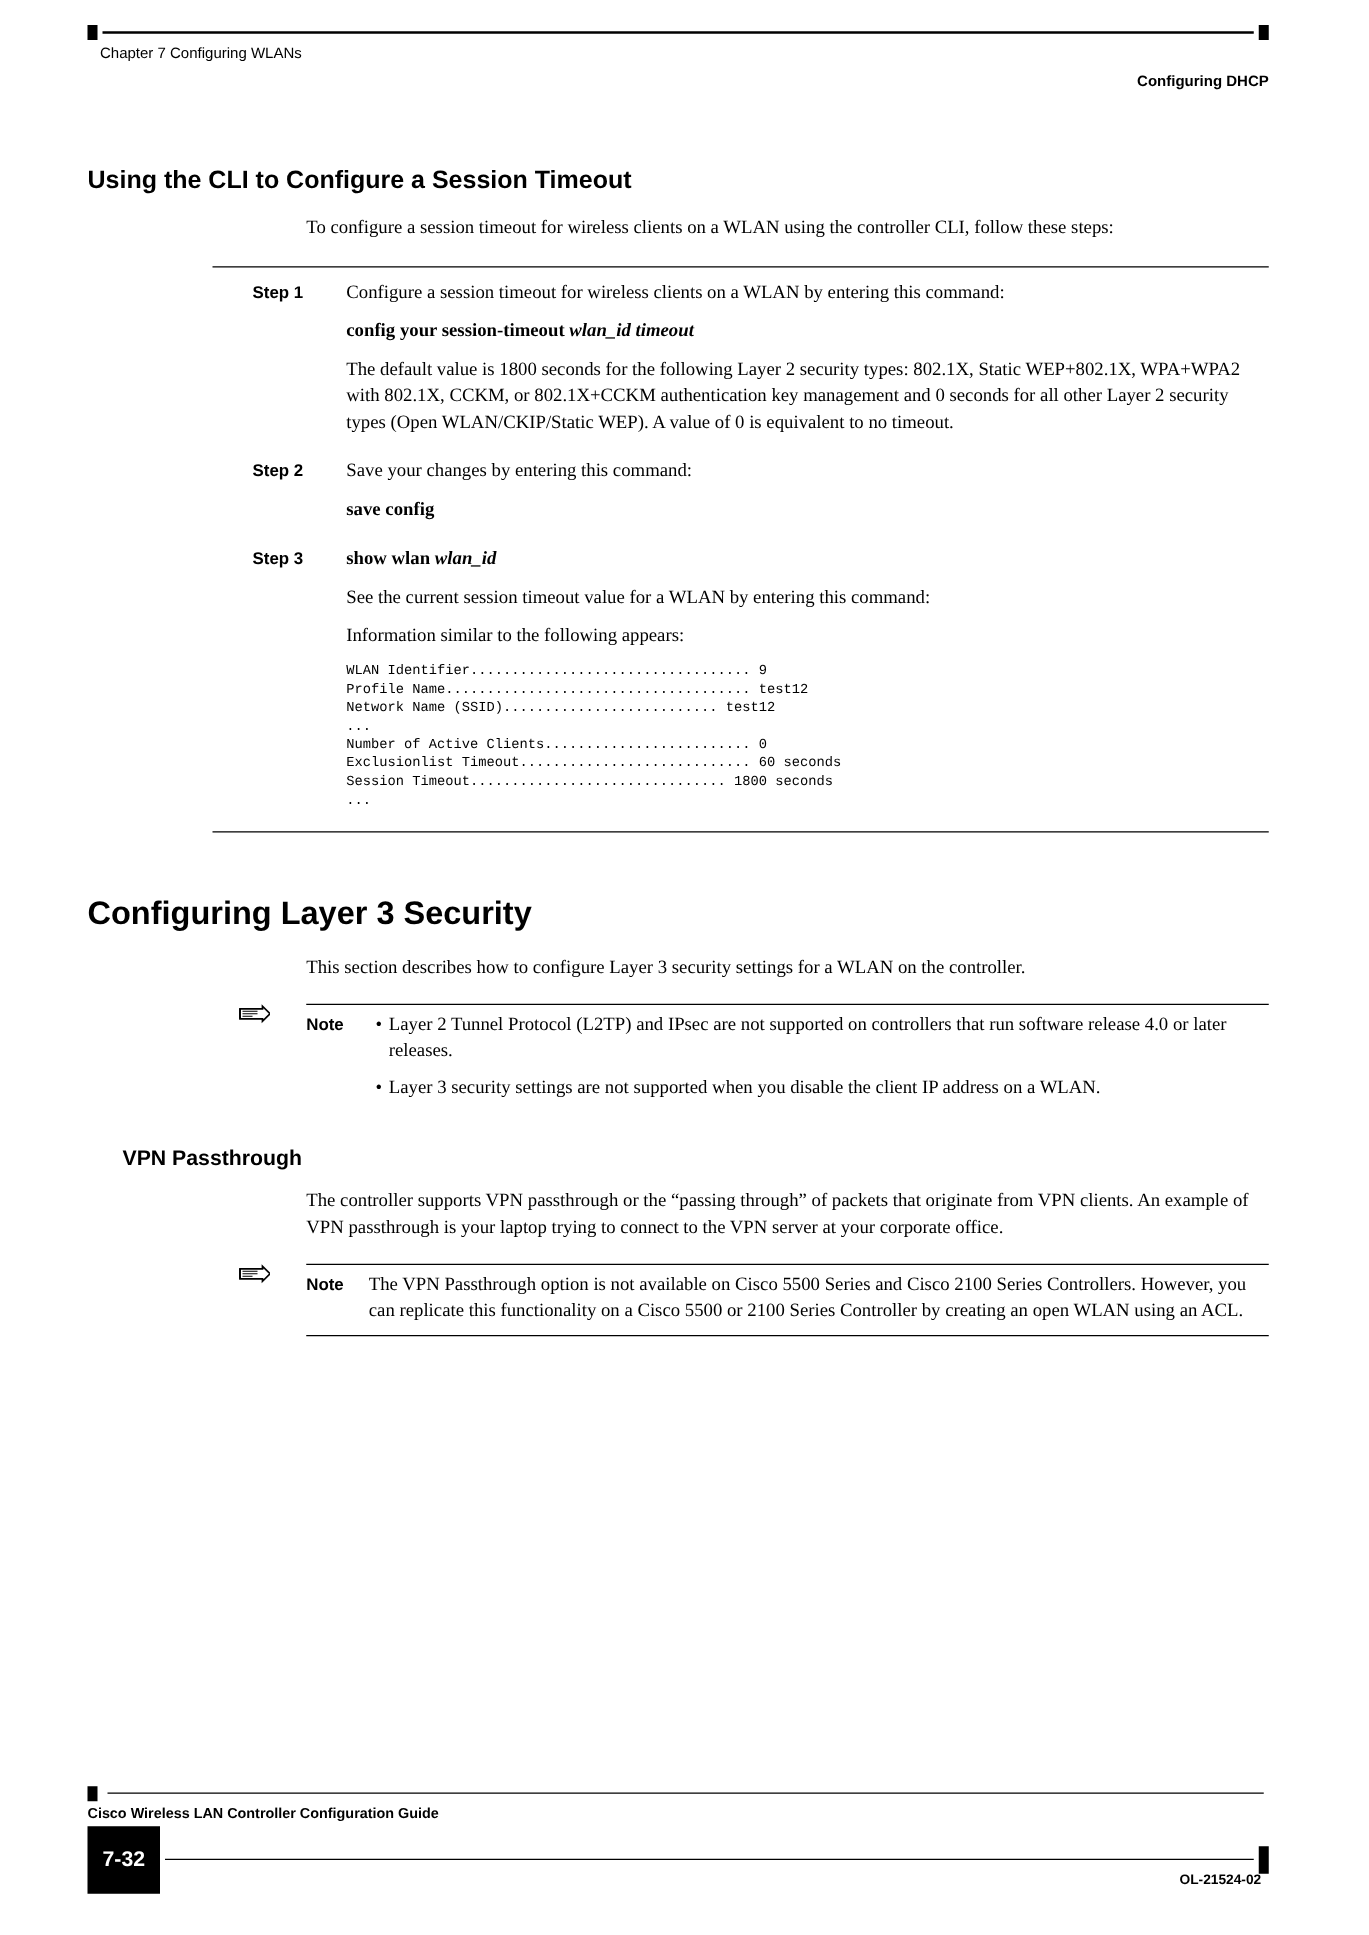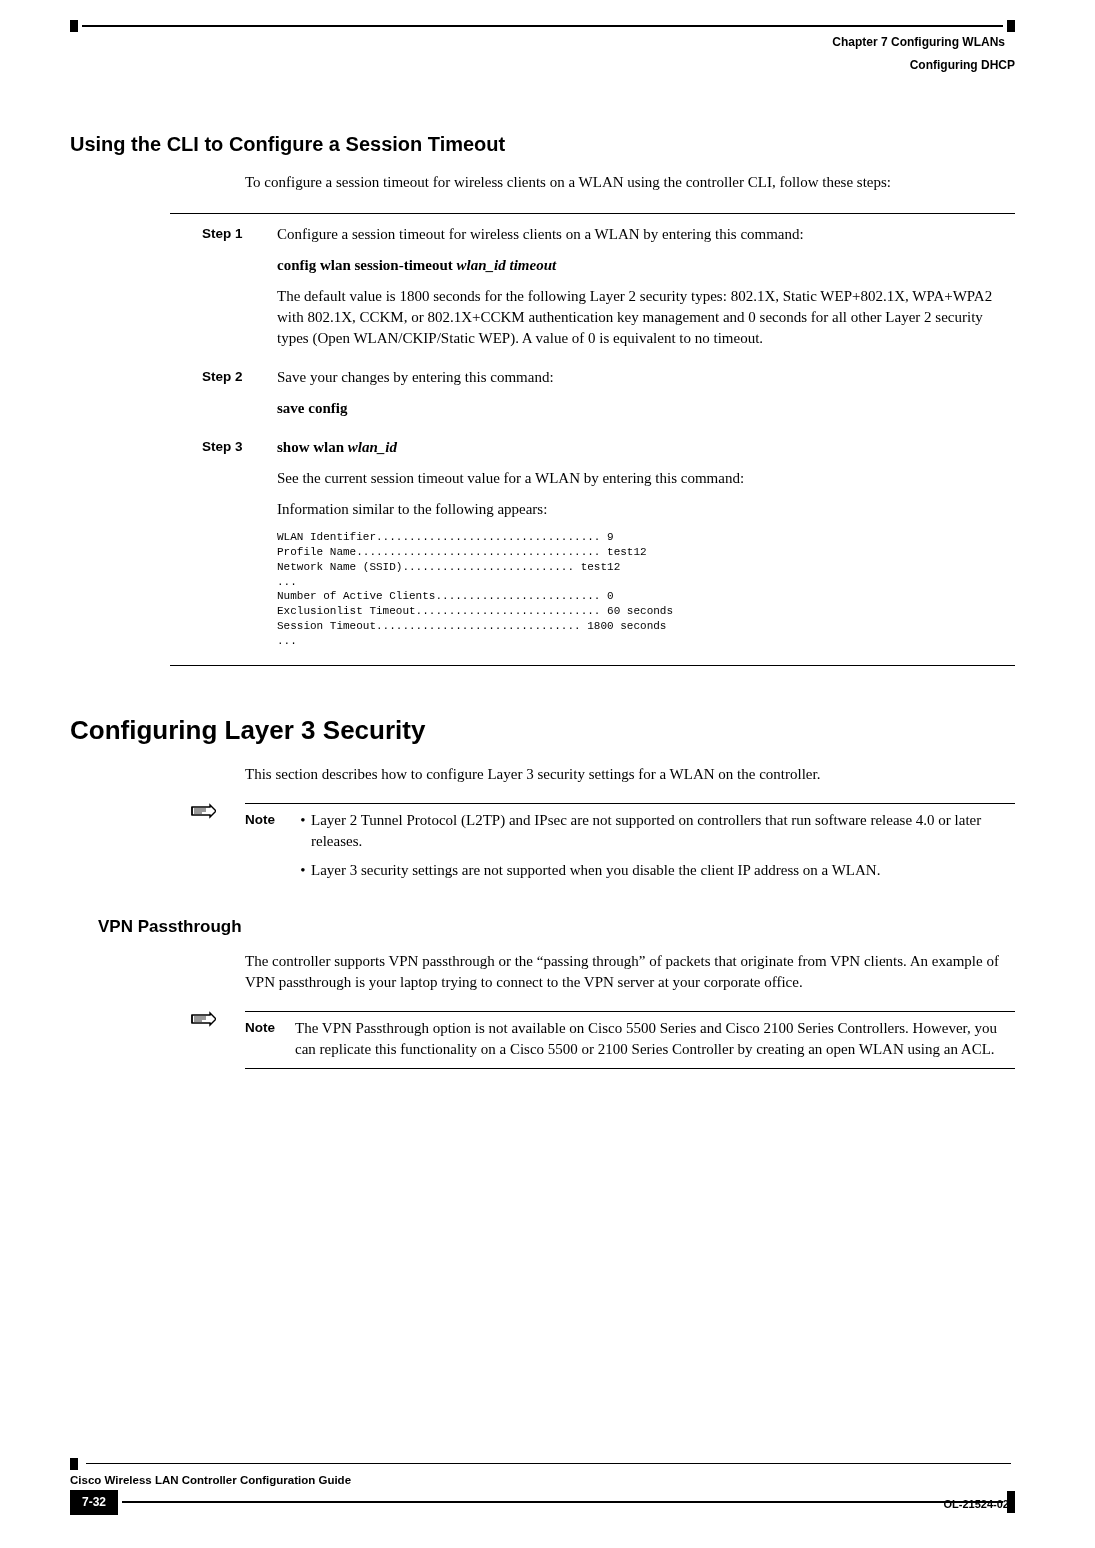--- a/index.html
+++ b/index.html
@@ -24,23 +24,23 @@
     .header-top-line {
       display: flex;
       align-items: center;
       width: 100%;
     }
     .black-box-sm { width: 8px; height: 12px; background: #000; }
     .hline { flex: 1; height: 1.5px; background: #000; margin: 0 4px; }
     .header-right-box { width: 8px; height: 12px; background: #000; }
     .header-row {
       display: flex;
-      justify-content: flex-end;
-      font-family: Arial, Helvetica, sans-serif;
-      font-weight: bold;
+      justify-content: flex-start;
+      font-family: Arial, Helvetica, sans-serif;
+      font-weight: normal;
       font-size: 12px;
       margin-top: 2px;
       padding: 0 10px;
     }
     .header-subrow {
       font-family: Arial, Helvetica, sans-serif;
       font-weight: bold;
       font-size: 12px;
       padding-left: 22px;
       margin-top: 6px;
@@ -131,22 +131,22 @@
     }
     .footer-line {
       display: flex;
       align-items: center;
       width: 100%;
     }
     .footer-black-box {
       background: #000; color: #fff;
       font-family: Arial, Helvetica, sans-serif;
       font-weight: bold;
-      font-size: 12px;
-      padding: 4px 12px;
+      font-size: 17px;
+      padding: 15px 12px;
     }
     .footer-marker { width: 8px; height: 12px; background: #000; margin-right:4px;}
     .footer-title-row {
       display: flex; justify-content: space-between;
       font-family: Arial, Helvetica, sans-serif;
       font-weight: bold; font-size: 11.5px;
       margin-top: 2px;
       padding-right: 6px;
     }
     .footer-right { font-size: 11px; font-weight: bold;}
@@ -176,21 +176,21 @@
     <div class="p">To configure a session timeout for wireless clients on a WLAN using the controller CLI, follow these steps:</div>
   </div>
 
   <div class="steps-block">
     <div class="thin-rule-top"></div>
 
     <div class="step-row">
       <div class="step-label">Step 1</div>
       <div class="step-body">
         <div class="p">Configure a session timeout for wireless clients on a WLAN by entering this command:</div>
-        <div class="p"><span class="cmd">config wlan session-timeout </span><span class="cmd-arg">wlan_id timeout</span></div>
+        <div class="p"><span class="cmd">config your session-timeout </span><span class="cmd-arg">wlan_id timeout</span></div>
         <div class="p">The default value is 1800 seconds for the following Layer 2 security types: 802.1X, Static WEP+802.1X, WPA+WPA2 with 802.1X, CCKM, or 802.1X+CCKM authentication key management and 0 seconds for all other Layer 2 security types (Open WLAN/CKIP/Static WEP). A value of 0 is equivalent to no timeout.</div>
       </div>
     </div>
 
     <div class="step-row">
       <div class="step-label">Step 2</div>
       <div class="step-body">
         <div class="p">Save your changes by entering this command:</div>
         <div class="p"><span class="cmd">save config</span></div>
       </div>

